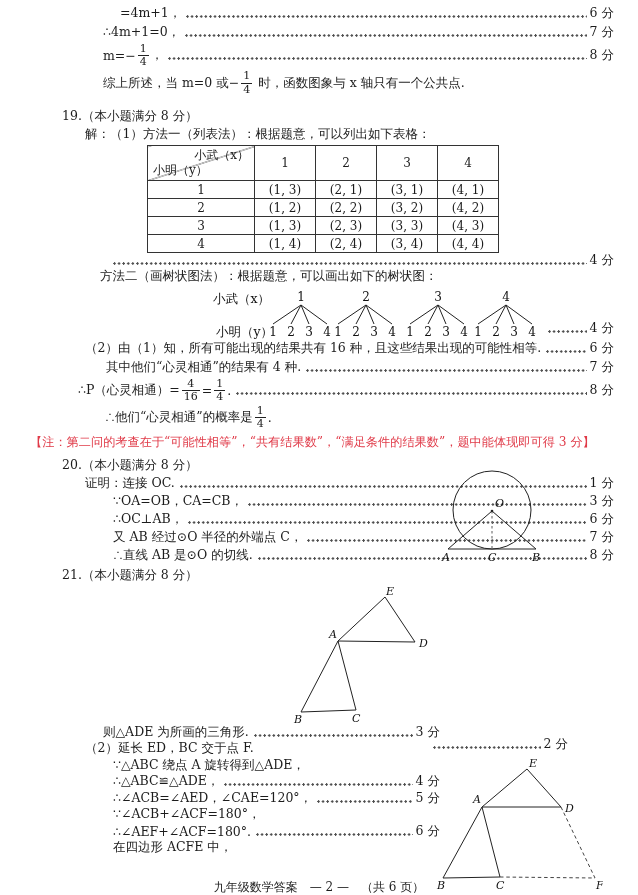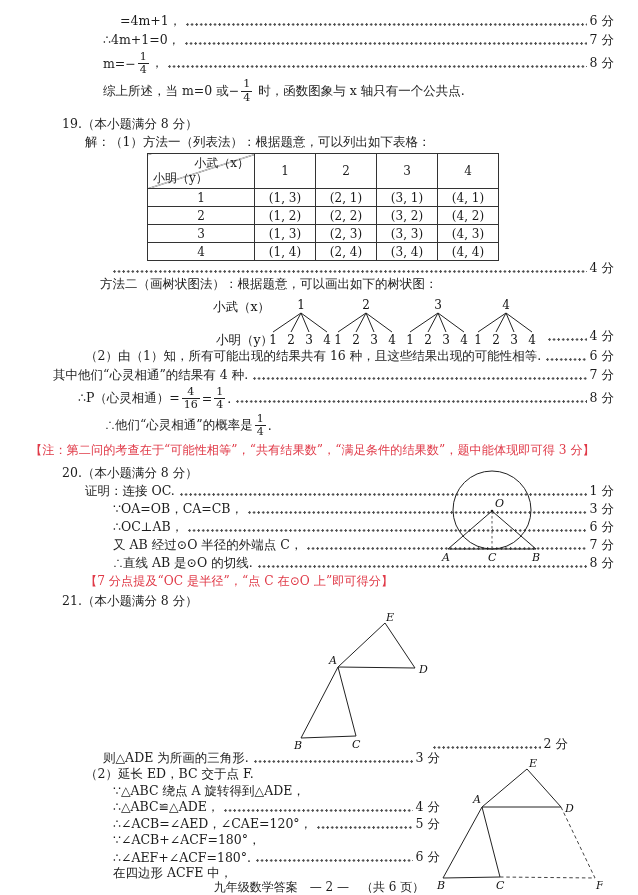--- a/index.html
+++ b/index.html
@@ -7,21 +7,21 @@
     --red:#e03a48;
     --line:#333;
   }
   html,body{margin:0;padding:0;}
   body{
     width:638px;height:895px;background:#ffffff;
     font-family:"DejaVu Serif","Liberation Serif",serif;
     font-size:12.5px;color:var(--ink);
     position:relative;overflow:hidden;
   }
-  .page{position:absolute;inset:0;padding-top:12px;box-sizing:border-box;}
+  .page{position:absolute;inset:0;padding-top:4px;box-sizing:border-box;}
   .row{display:flex;align-items:center;margin-right:24px;white-space:nowrap;}
   .h19{height:19px;} .h18{height:18px;} .h27{height:27px;} .h14{height:14px;}
   .h17{height:16.5px;}
   .txt{white-space:pre;}
   .leader{
     flex:1 1 auto;height:3px;margin:0 3px 0 5px;align-self:center;position:relative;top:3px;
     background-image:radial-gradient(circle at 1.5px 1.5px,#4d4d4d 1px,rgba(0,0,0,0) 1.35px);
     background-size:4.6px 3px;background-repeat:repeat-x;
   }
   .score{white-space:nowrap;}
@@ -198,21 +198,21 @@
       </svg>
       <span class="leader"></span>
       <span class="score">4 分</span>
     </div>
 
     <div class="row h19" style="margin-left:85px">
       <span class="txt">（2）由（1）知，所有可能出现的结果共有 16 种，且这些结果出现的可能性相等.</span>
       <span class="leader"></span>
       <span class="score">6 分</span>
     </div>
-    <div class="row h19" style="margin-left:53px">
+    <div class="row h19" style="margin-left:106px">
       <span class="txt">其中他们“心灵相通”的结果有 4 种.</span>
       <span class="leader"></span>
       <span class="score">7 分</span>
     </div>
     <div class="row h27" style="margin-left:78px">
       <span class="txt">∴P（心灵相通）=</span>
       <span class="frac">
         <span class="fn">4</span>
         <span class="fd">16</span>
       </span>
@@ -259,23 +259,20 @@
     </div>
     <div class="row h18" style="margin-left:113px">
       <span class="txt">又 AB 经过⊙O 半径的外端点 C，</span>
       <span class="leader"></span>
       <span class="score">7 分</span>
     </div>
     <div class="row h18" style="margin-left:113px">
       <span class="txt">∴直线 AB 是⊙O 的切线.</span>
       <span class="leader"></span>
       <span class="score">8 分</span>
-    </div>
-    <div class="row h18 note" style="margin-left:85px">
-      <span class="txt">【7 分点提及“OC 是半径”，“点 C 在⊙O 上”即可得分】</span>
     </div>
   </section>
 
   <svg class="abs" style="left:436px;top:464px" width="112" height="100" viewBox="0 0 112 100">
     <circle class="shape" cx="56" cy="46" r="39"></circle>
     <polygon class="shape" points="12,85 56,47 100,85"></polygon>
     <line class="gdash" x1="56" y1="47" x2="56" y2="85"></line>
     <circle cx="56" cy="47" r="1.3" fill="#222"></circle>
     <text class="pt" x="59" y="43">O</text>
     <text class="pt" x="6" y="97">A</text>

